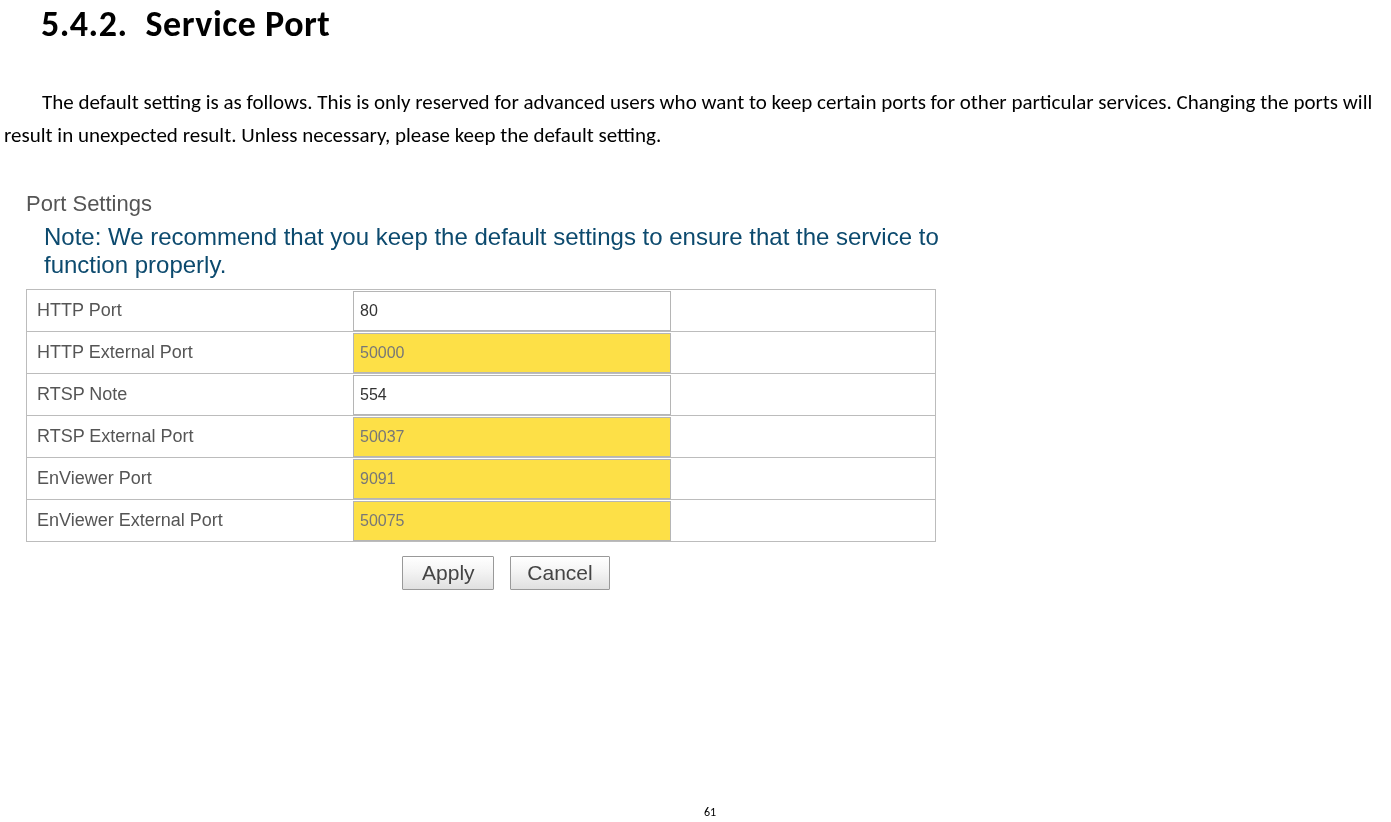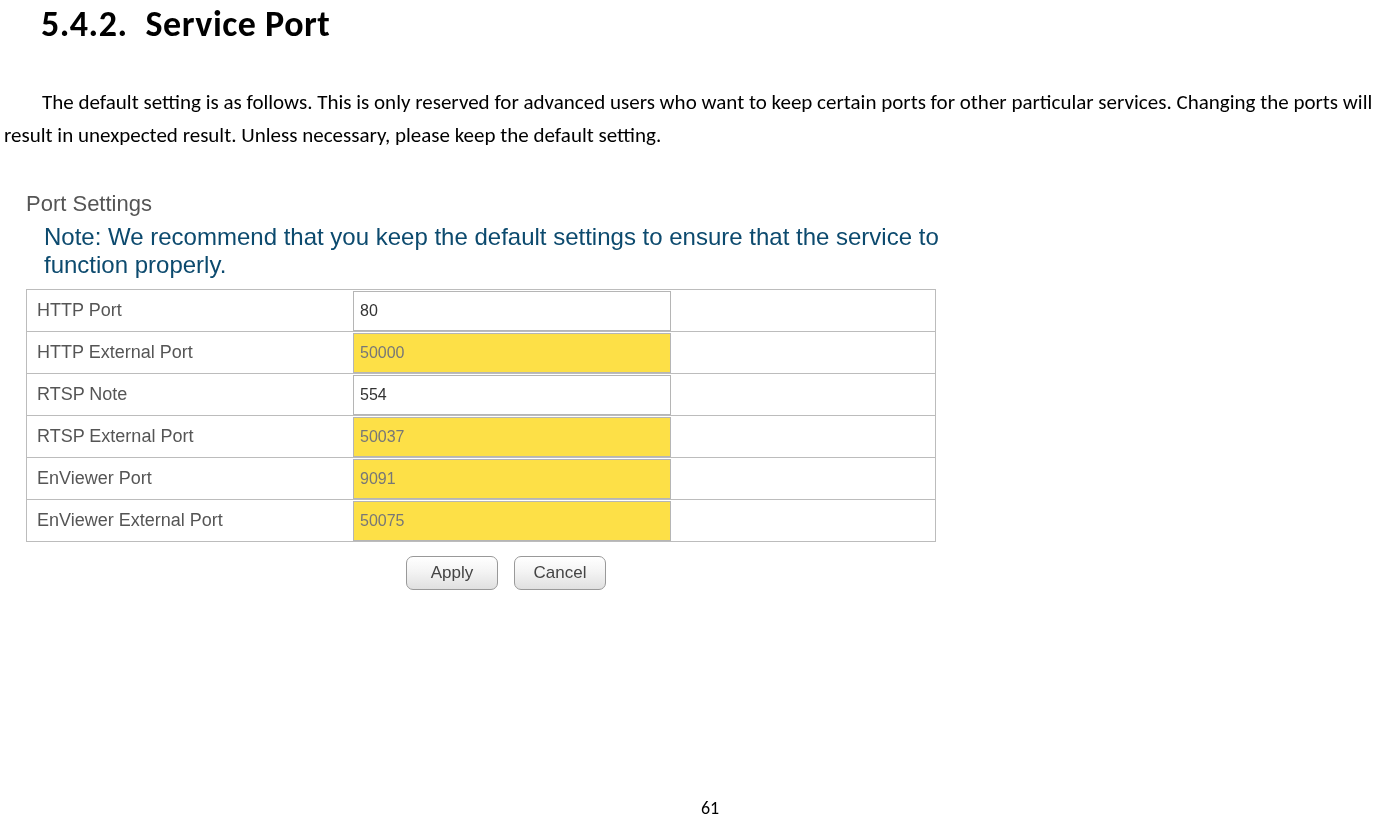--- a/index.html
+++ b/index.html
@@ -86,35 +86,35 @@
       display: flex;
       justify-content: center;
       margin-top: 14px;
       gap: 16px;
       width: 960px;
     }
     .btn {
       min-width: 92px;
       height: 34px;
       border: 1px solid #999;
-      border-radius: 7px;
+      border-radius: 1px;
       background: linear-gradient(to bottom, #ffffff 0%, #f4f4f4 45%, #e0e0e0 100%);
-      font-size: 17px;
+      font-size: 21px;
       color: #444;
       font-family: Arial, sans-serif;
       padding: 0 16px;
       cursor: pointer;
     }
     .page-number {
       position: absolute;
       bottom: 3px;
       left: 0;
       width: 100%;
       text-align: center;
-      font-size: 18px;
+      font-size: 12px;
       padding-left: 29px;
     }
   </style>
 </head>
 <body>
 
 <h1 class="heading">
   <span class="heading-num">5.4.2.</span><span>Service Port</span>
 </h1>
 

